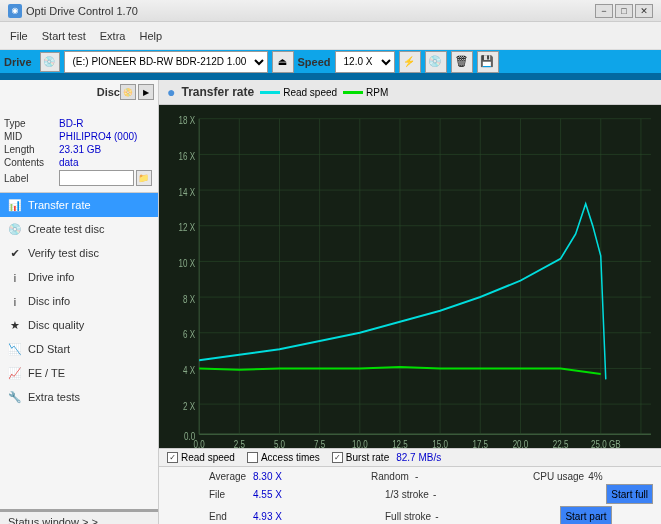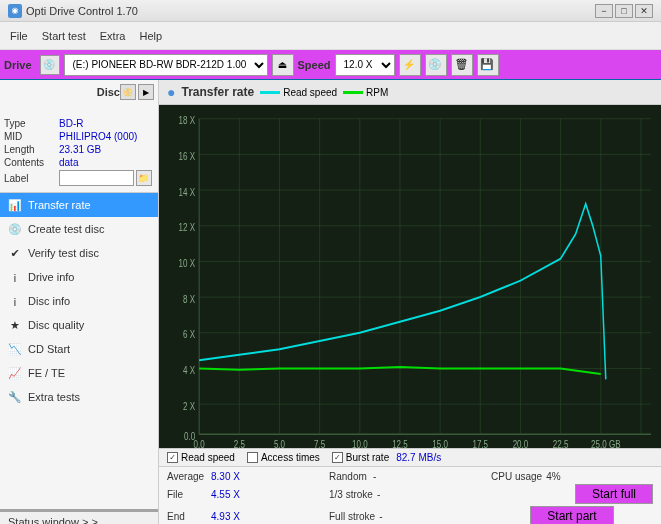--- a/index.html
+++ b/index.html
@@ -12,21 +12,21 @@
     .title-text { font-size: 11px; color: #333; }
     .title-buttons { display: flex; gap: 2px; }
     .title-btn { width: 18px; height: 14px; background: #e0e0e0; border: 1px solid #999; display: flex; align-items: center; justify-content: center; font-size: 9px; cursor: pointer; color: #333; }
     .title-btn.close { background: #e0e0e0; }
     
     
     .menu-bar { background: #f0f0f0; height: 28px; display: flex; align-items: center; padding: 0 4px; border-bottom: 1px solid #ddd; gap: 2px; }
     .menu-item { padding: 2px 6px; font-size: 11px; cursor: pointer; color: #333; }
     
     
-    .drive-bar { background: #d946ef; height: 30px; display: flex; align-items: center; padding: 2px 4px; border-bottom: 1px solid #0369a1; gap: 4px; }
+    .drive-bar { background: #0ea5e9; height: 30px; display: flex; align-items: center; padding: 2px 4px; border-bottom: 7px solid #0369a1; gap: 4px; }
     .drive-label { font-size: 11px; font-weight: bold; color: #333; padding-right: 4px; }
     .drive-icon { width: 20px; height: 20px; background: #e8e8e8; border: 1px solid #999; display: flex; align-items: center; justify-content: center; font-size: 10px; }
     .drive-select { height: 22px; font-size: 10px; border: 1px solid #999; background: white; padding: 0 4px; min-width: 200px; }
     .eject-btn { width: 22px; height: 22px; background: #e8e8e8; border: 1px solid #999; display: flex; align-items: center; justify-content: center; cursor: pointer; font-size: 10px; }
     .speed-label { font-size: 11px; font-weight: bold; color: #333; }
     .speed-select { height: 22px; font-size: 10px; border: 1px solid #999; background: white; padding: 0 4px; width: 60px; }
     .toolbar-btn { width: 22px; height: 22px; background: #e8e8e8; border: 1px solid #999; display: flex; align-items: center; justify-content: center; cursor: pointer; }
     
     
     .main { display: flex; height: calc(524px - 72px); }
@@ -63,34 +63,34 @@
     .legend-item { display: flex; align-items: center; gap: 3px; font-size: 10px; }
     .legend-color { width: 20px; height: 3px; }
     .chart-wrapper { flex: 1; position: relative; background: #1a2a1a; overflow: hidden; }
     
     
     .chart-svg { width: 100%; height: 100%; }
     
     
     .stats-area { padding: 4px 8px; background: #f5f5f5; border-top: 1px solid #ccc; }
     .stats-row { display: flex; align-items: center; margin-bottom: 2px; }
-    .stat-group { display: flex; align-items: center; gap: 4px; flex: 1; }
+    .stat-group { display: flex; align-items: center; gap: 4px; flex: 1; margin-left: 42px; }
     .stat-label { font-size: 10px; color: #333; min-width: 40px; }
     .stat-value { font-size: 10px; color: #0000cc; min-width: 40px; }
     .stat-value-black { font-size: 10px; color: #333; }
     
     
     .checkbox-row { display: flex; align-items: center; gap: 12px; padding: 3px 0; }
     .checkbox-item { display: flex; align-items: center; gap: 3px; font-size: 10px; }
     .cb { width: 11px; height: 11px; border: 1px solid #666; background: white; display: inline-flex; align-items: center; justify-content: center; font-size: 8px; }
     .cb.checked { background: white; }
     .cb-check { color: #333; }
     .burst-val { font-size: 10px; color: #0000cc; margin-left: 4px; }
     
-    .start-btn { background: #d946ef; border: 1px solid #999; font-size: 12px; padding: 2px 16px; cursor: pointer; height: 20px; }
+    .start-btn { background: #3b82f6; border: 1px solid #999; font-size: 10px; padding: 2px 4px; cursor: pointer; height: 20px; }
     
     
     .speed-icon { width: 22px; height: 22px; background: #e8e8e8; border: 1px solid #999; display: flex; align-items: center; justify-content: center; font-size: 10px; }
   </style>
 </head>
 <body>
 
 <div class="title-bar">
   <div class="title-bar-left">
     <div class="title-icon">◉</div>

